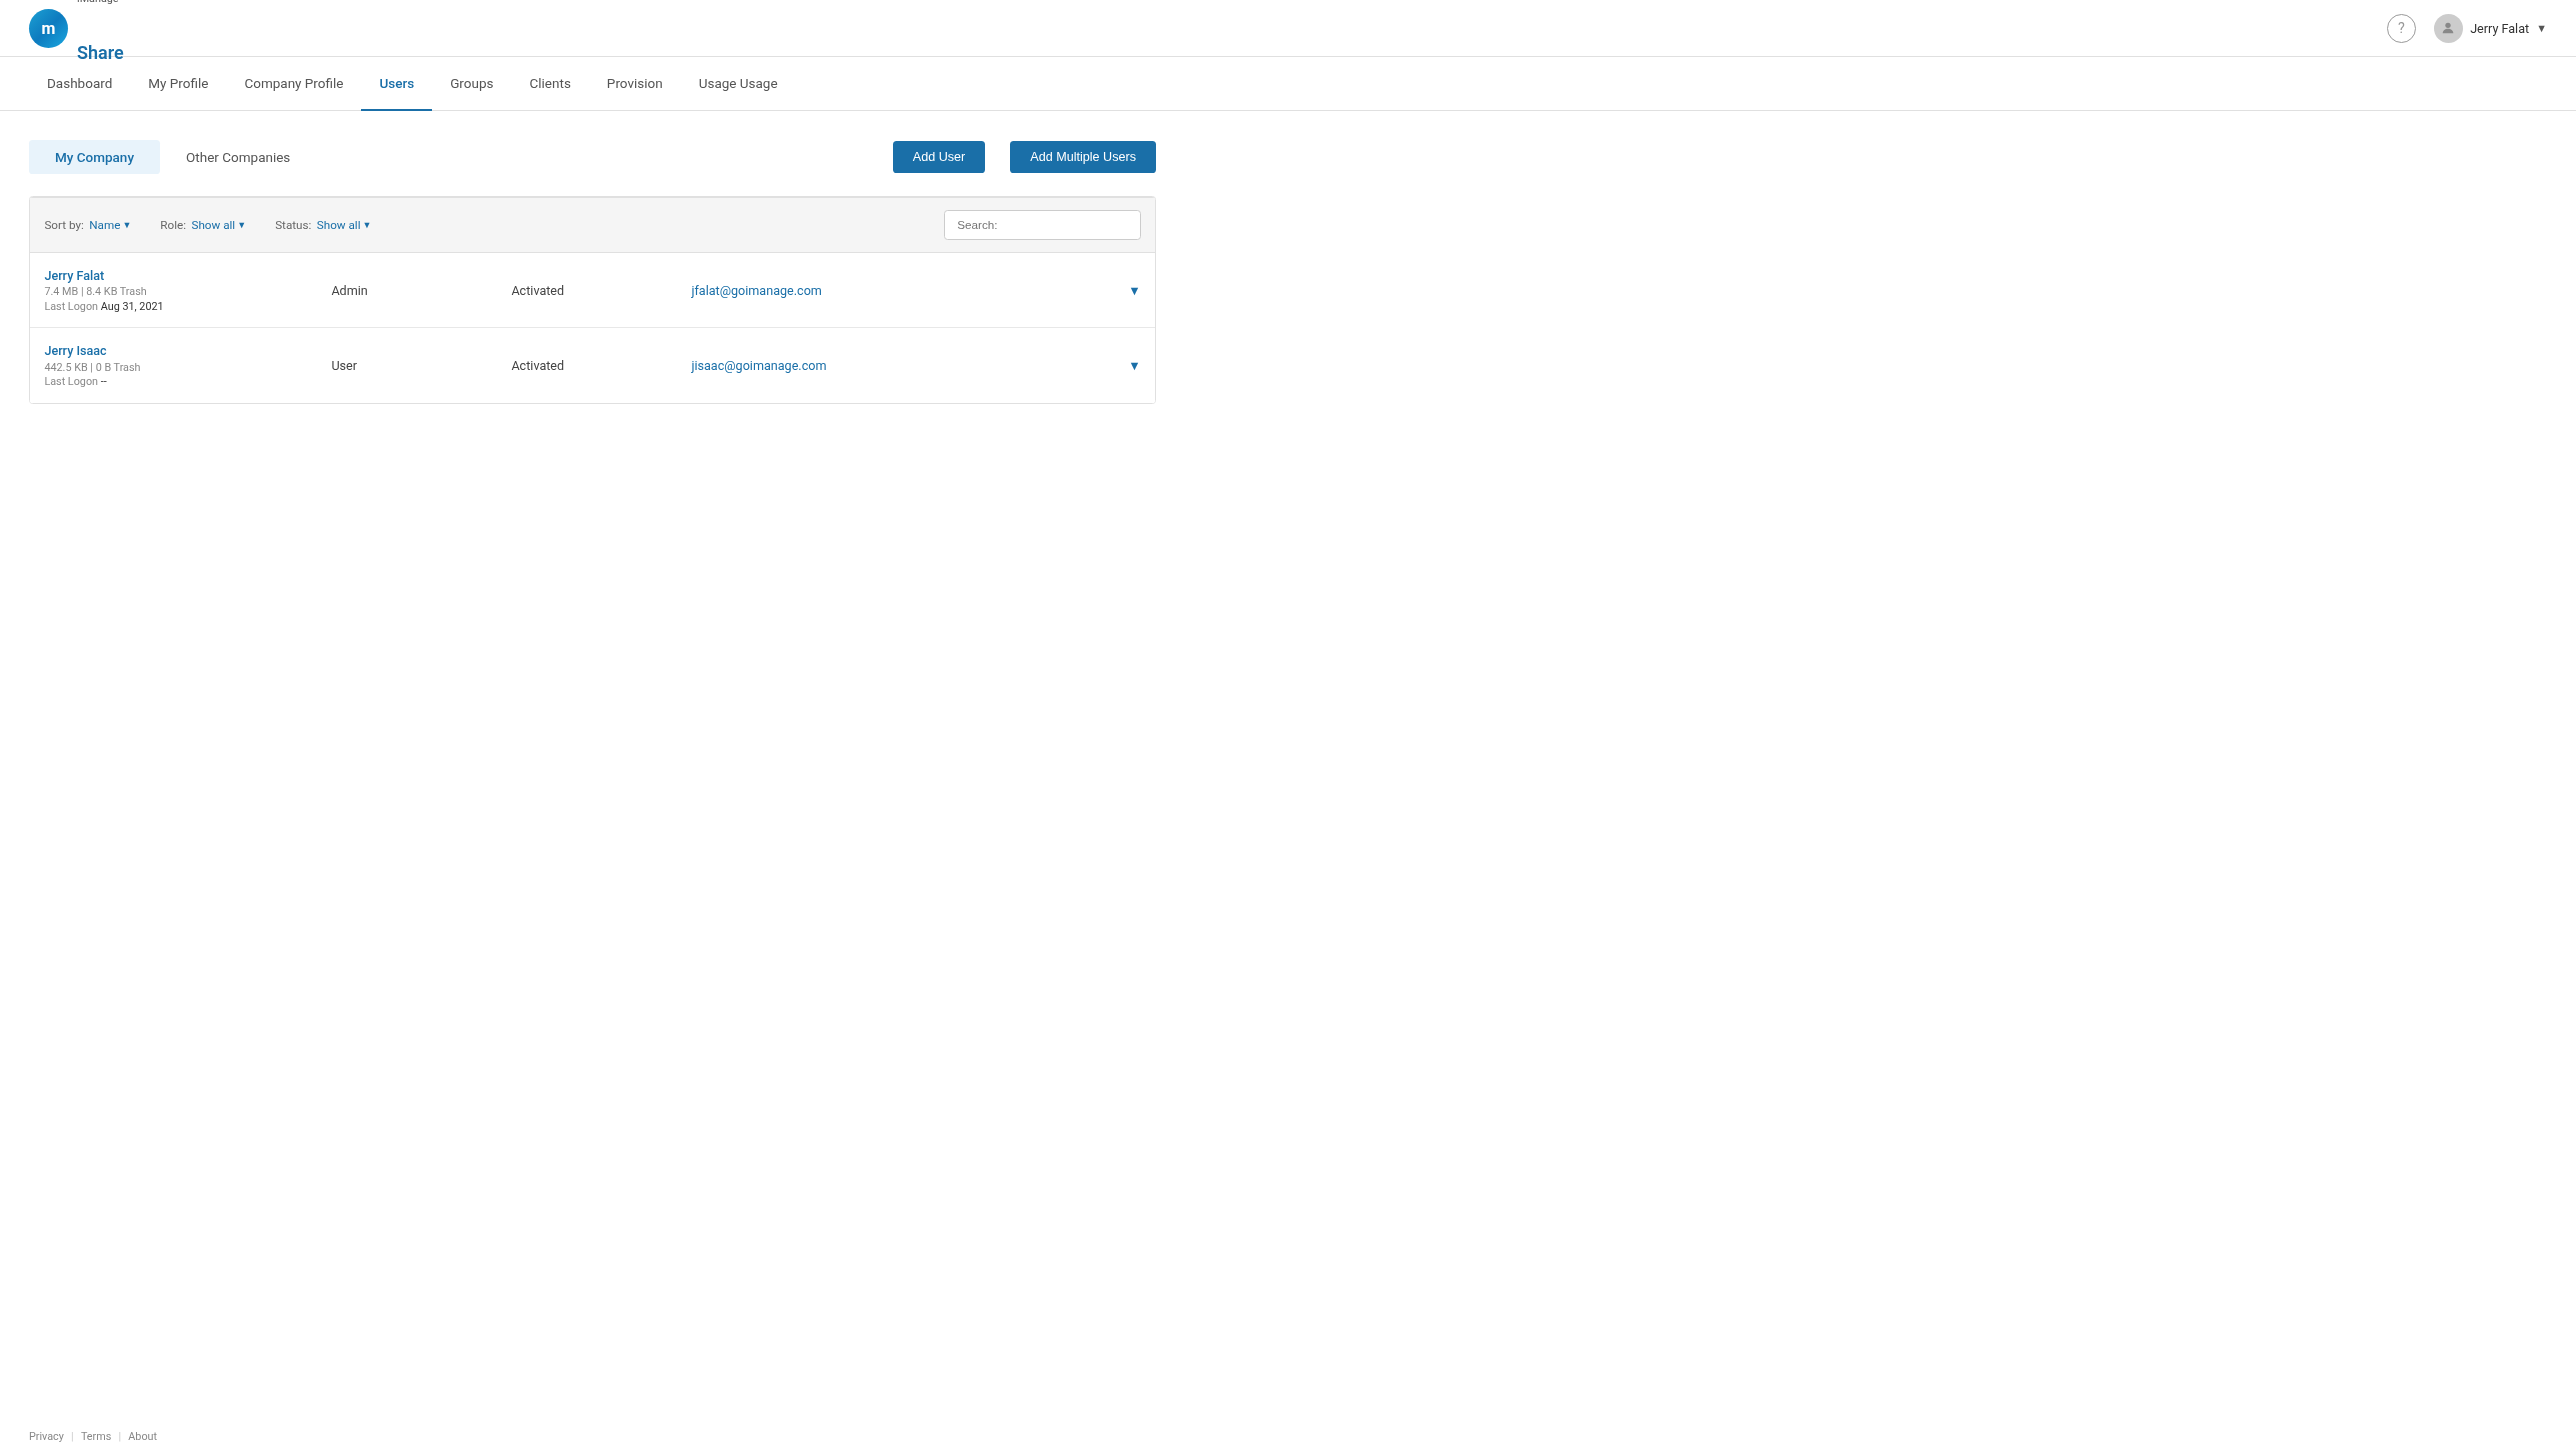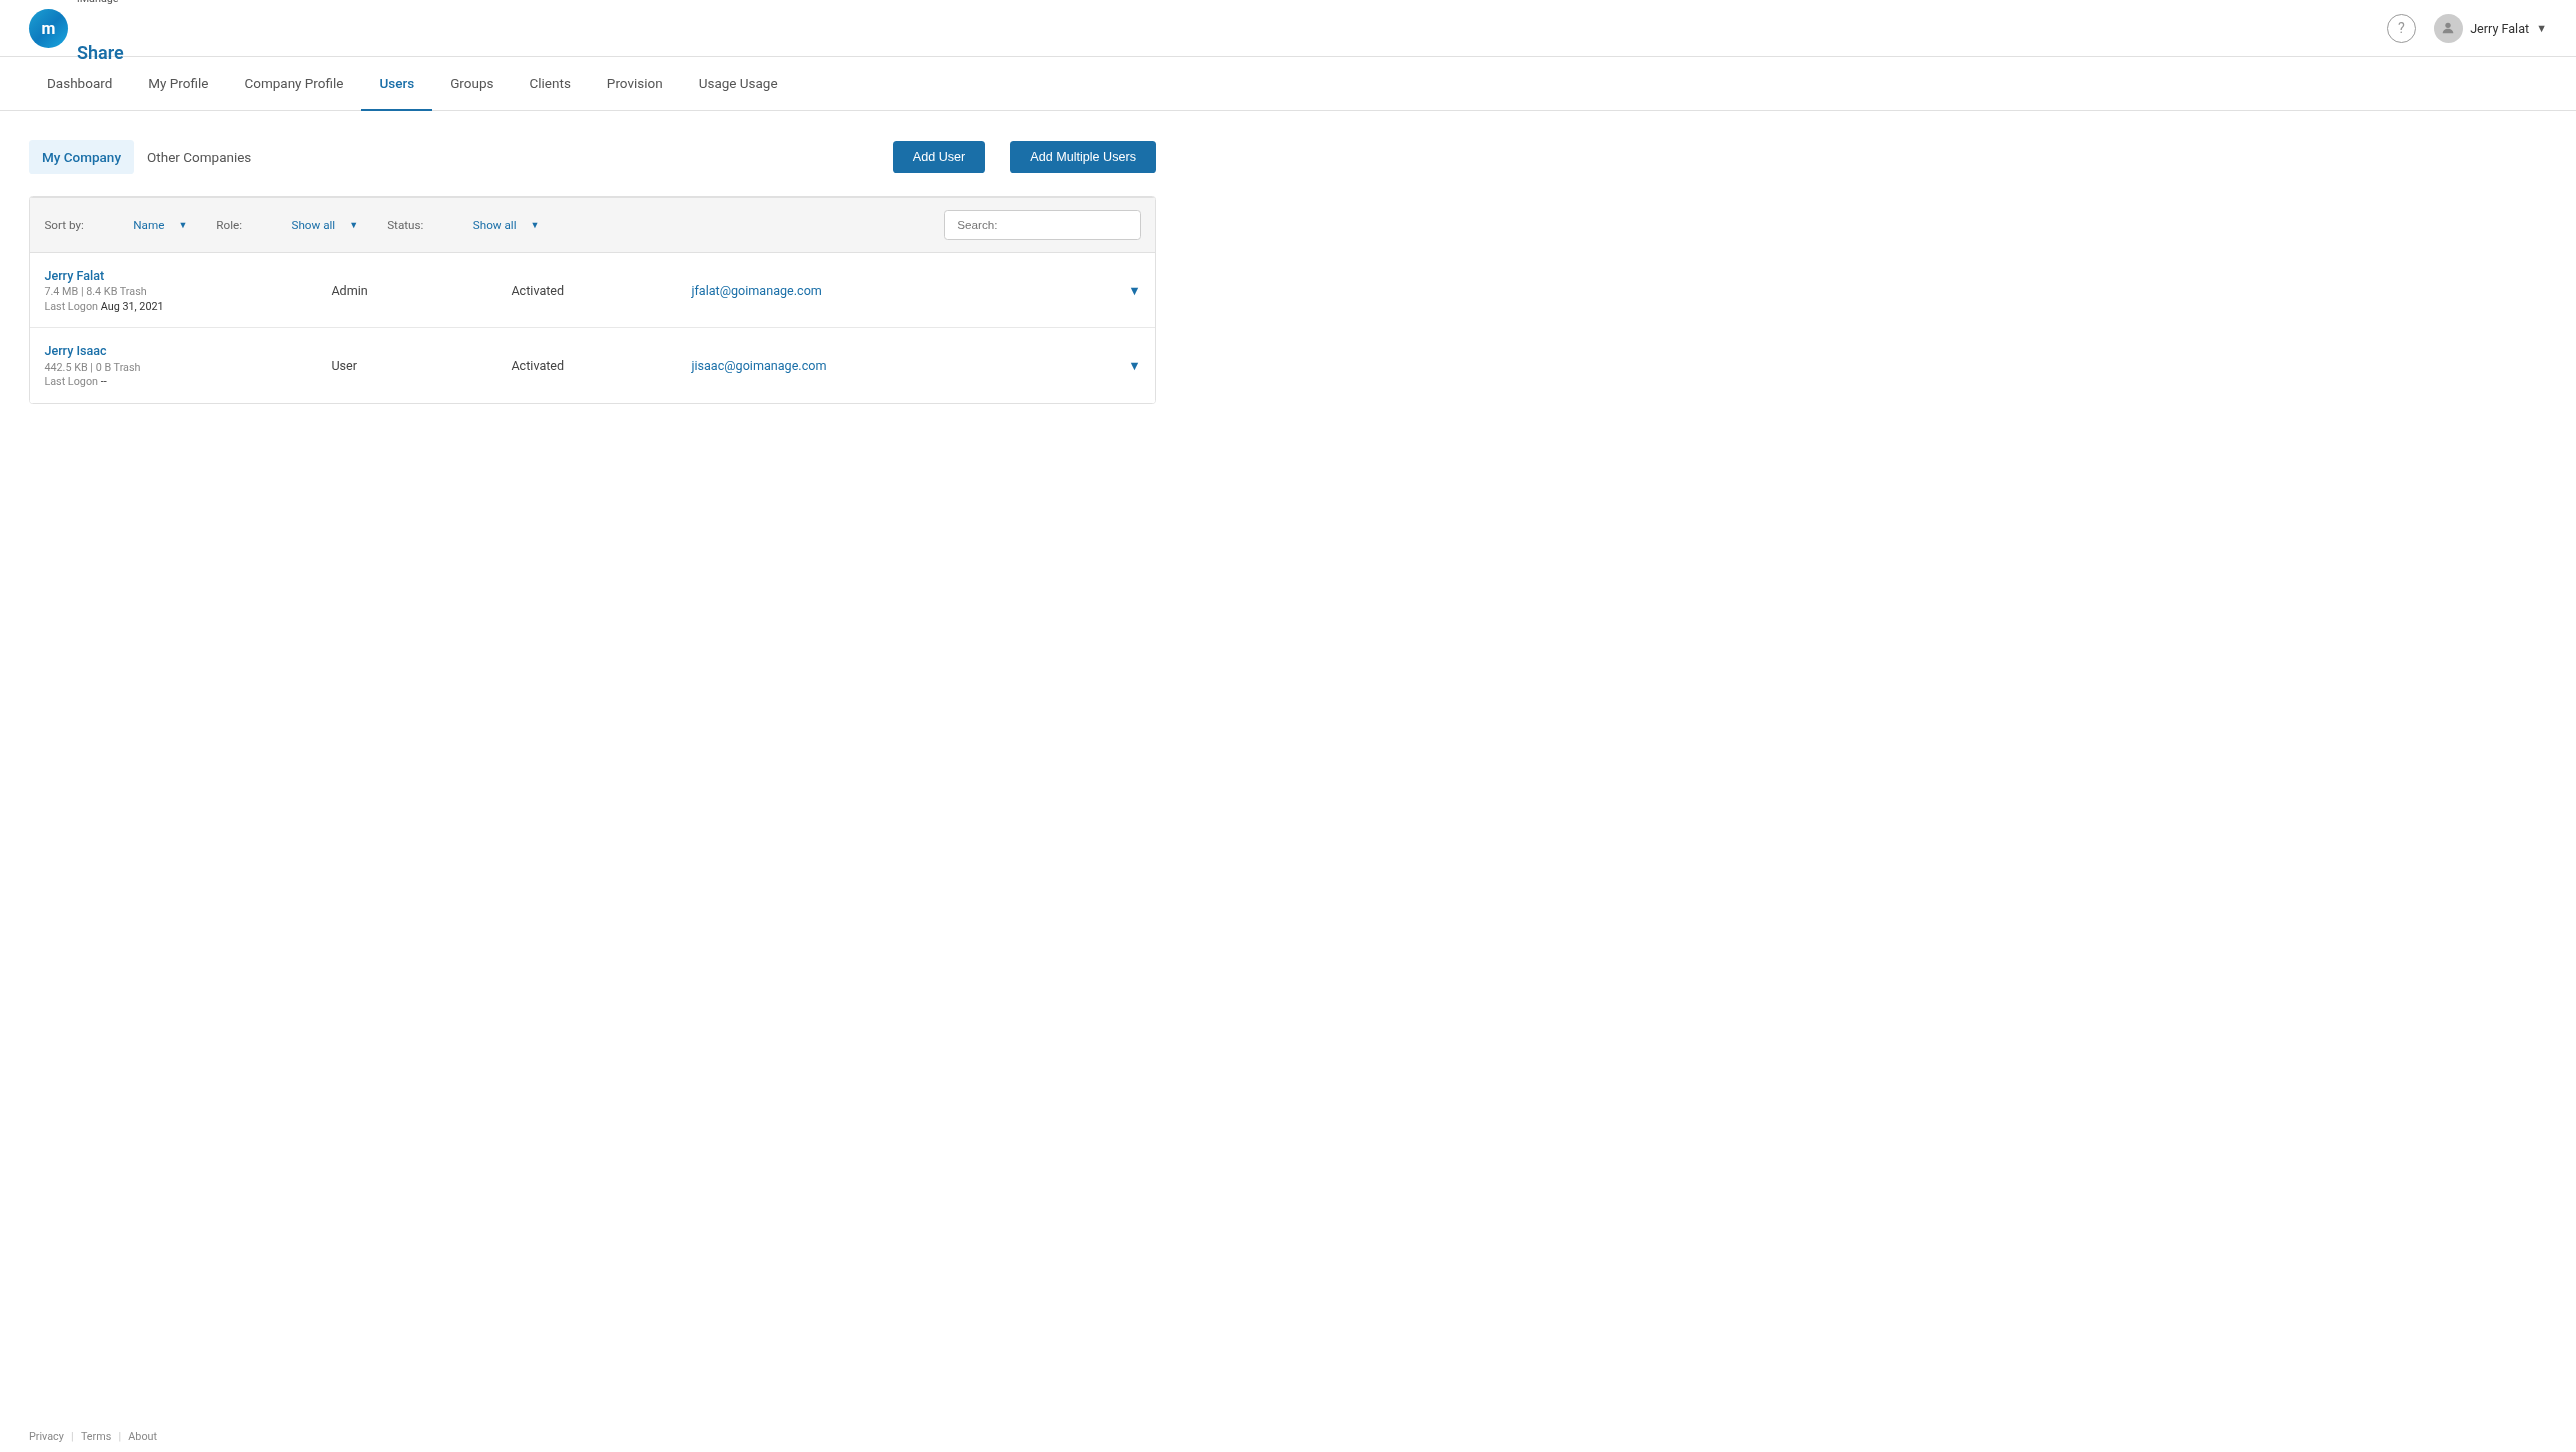--- a/index.html
+++ b/index.html
@@ -132,21 +132,21 @@
       align-items: center;
       justify-content: space-between;
       margin-bottom: 21.5px;
     }
     .sub-tabs-left {
       display: flex;
       align-items: center;
       gap: 0;
     }
     .sub-tab {
-      padding: 9px 13px;
+      padding: 9px 26px;
       font-size: 13.5px;
       color: #555;
       cursor: pointer;
       border-radius: 3.6px;
     }
     .sub-tab.active {
       color: #1a6fa8;
       background: #e8f3fb;
       font-weight: 500;
     }
@@ -183,22 +183,21 @@
       color: #444;
     }
     .filter-label {
       color: #666;
     }
     .filter-value {
       color: #1a6fa8;
       cursor: pointer;
       display: flex;
       align-items: center;
-      gap: 14px;
-      margin-left: 44px;
+      gap: 2px;
     }
     .filter-arrow {
       color: #1a6fa8;
       font-size: 9px;
     }
     .search-box {
       margin-left: auto;
     }
     .search-input {
       padding: 7.2px 12.6px;

